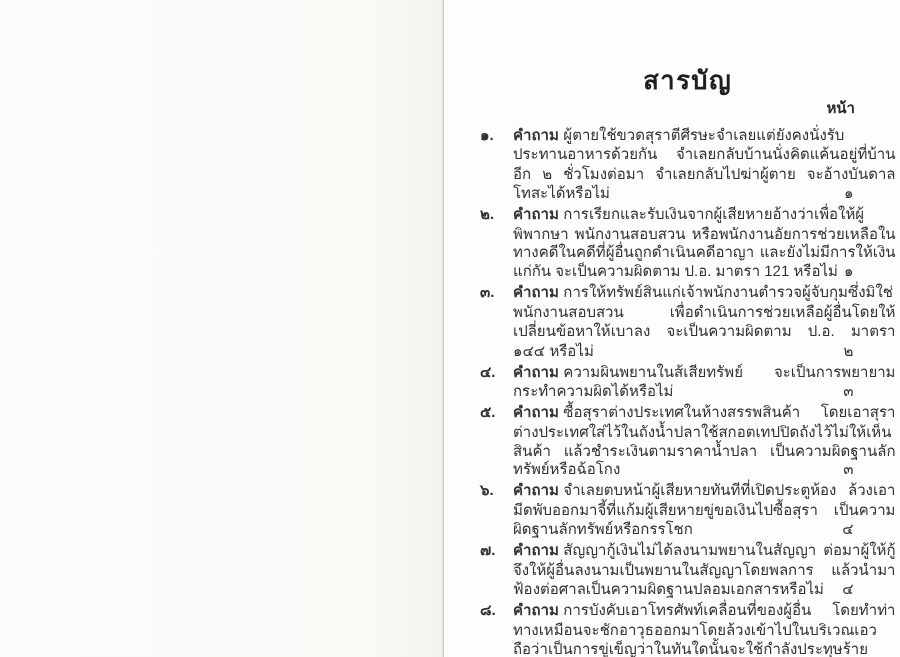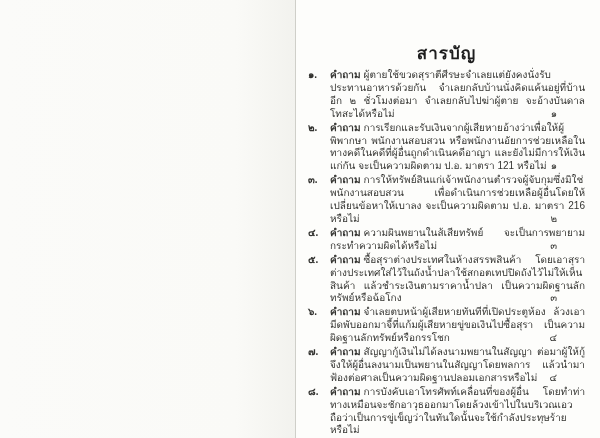--- a/index.html
+++ b/index.html
@@ -23,21 +23,21 @@
   .fold {
     position: absolute; left: 295px; top: 0; width: 1px; height: 438px;
     background: #cfcfc9;
     box-shadow: 1px 0 2px rgba(0,0,0,0.06);
   }
   .right-page {
     position: absolute; left: 296px; top: 0; width: 304px; height: 438px;
     background: #fdfdfb;
   }
   .content {
-    position: absolute; left: 306px; top: 0; width: 281px; height: 352px;
+    position: absolute; left: 318px; top: 0; width: 281px; height: 352px;
   }
   .title {
     margin: 44px 0 0 0;
     text-align: center;
     font-size: 17px;
     font-weight: bold;
     letter-spacing: 1px;
     color: #1e1e1e;
     line-height: 19px;
   }
@@ -82,20 +82,21 @@
 </head>
 <body>
 
 <div class="paper">
   <div class="left-blank"></div>
   <div class="fold"></div>
   <div class="right-page"></div>
 
   <div class="content">
     <h1 class="title">สารบัญ</h1>
+    <div class="pagecol">หน้า</div>
 
     <div class="entries">
 
         <div class="entry">
           <div class="num">๑.</div>
           <div class="entry-body">
             <span class="qlabel">คำถาม</span><span>ผู้ตายใช้ขวดสุราตีศีรษะจำเลยแต่ยังคงนั่งรับประทานอาหารด้วยกัน จำเลยกลับบ้านนั่งคิดแค้นอยู่ที่บ้าน อีก ๒ ชั่วโมงต่อมา จำเลยกลับไปฆ่าผู้ตาย จะอ้างบันดาลโทสะได้หรือไม่</span>
             <span class="pgnum">๑</span>
           </div>
         </div>
@@ -104,21 +105,21 @@
           <div class="num">๒.</div>
           <div class="entry-body">
             <span class="qlabel">คำถาม</span><span>การเรียกและรับเงินจากผู้เสียหายอ้างว่าเพื่อให้ผู้พิพากษา พนักงานสอบสวน หรือพนักงานอัยการช่วยเหลือในทางคดีในคดีที่ผู้อื่นถูกดำเนินคดีอาญา และยังไม่มีการให้เงินแก่กัน จะเป็นความผิดตาม ป.อ. มาตรา 121 หรือไม่</span>
             <span class="pgnum">๑</span>
           </div>
         </div>
 
         <div class="entry">
           <div class="num">๓.</div>
           <div class="entry-body">
-            <span class="qlabel">คำถาม</span><span>การให้ทรัพย์สินแก่เจ้าพนักงานตำรวจผู้จับกุมซึ่งมิใช่พนักงานสอบสวน เพื่อดำเนินการช่วยเหลือผู้อื่นโดยให้เปลี่ยนข้อหาให้เบาลง จะเป็นความผิดตาม ป.อ. มาตรา 216 หรือไม่</span>
+            <span class="qlabel">คำถาม</span><span>การให้ทรัพย์สินแก่เจ้าพนักงานตำรวจผู้จับกุมซึ่งมิใช่พนักงานสอบสวน เพื่อดำเนินการช่วยเหลือผู้อื่นโดยให้เปลี่ยนข้อหาให้เบาลง จะเป็นความผิดตาม ป.อ. มาตรา ๑๔๔ หรือไม่</span>
             <span class="pgnum">๒</span>
           </div>
         </div>
 
         <div class="entry">
           <div class="num">๔.</div>
           <div class="entry-body">
             <span class="qlabel">คำถาม</span><span>ความผินพยานในส้เสียทรัพย์ จะเป็นการพยายามกระทำความผิดได้หรือไม่</span>
             <span class="pgnum">๓</span>
           </div>

